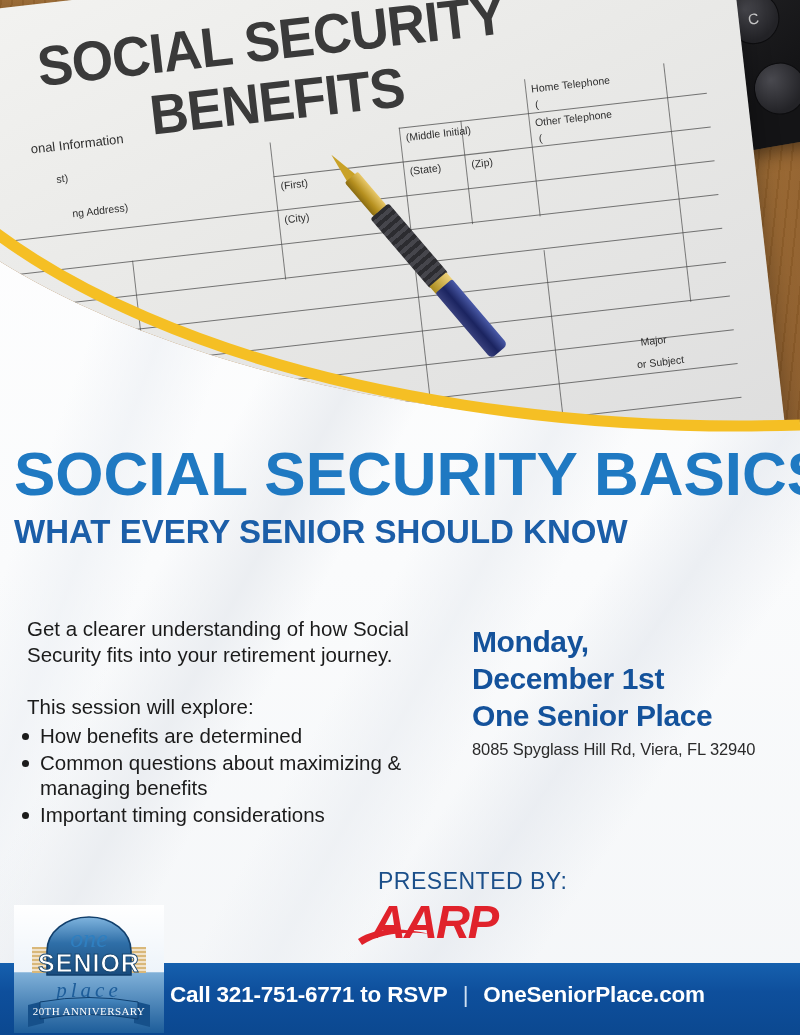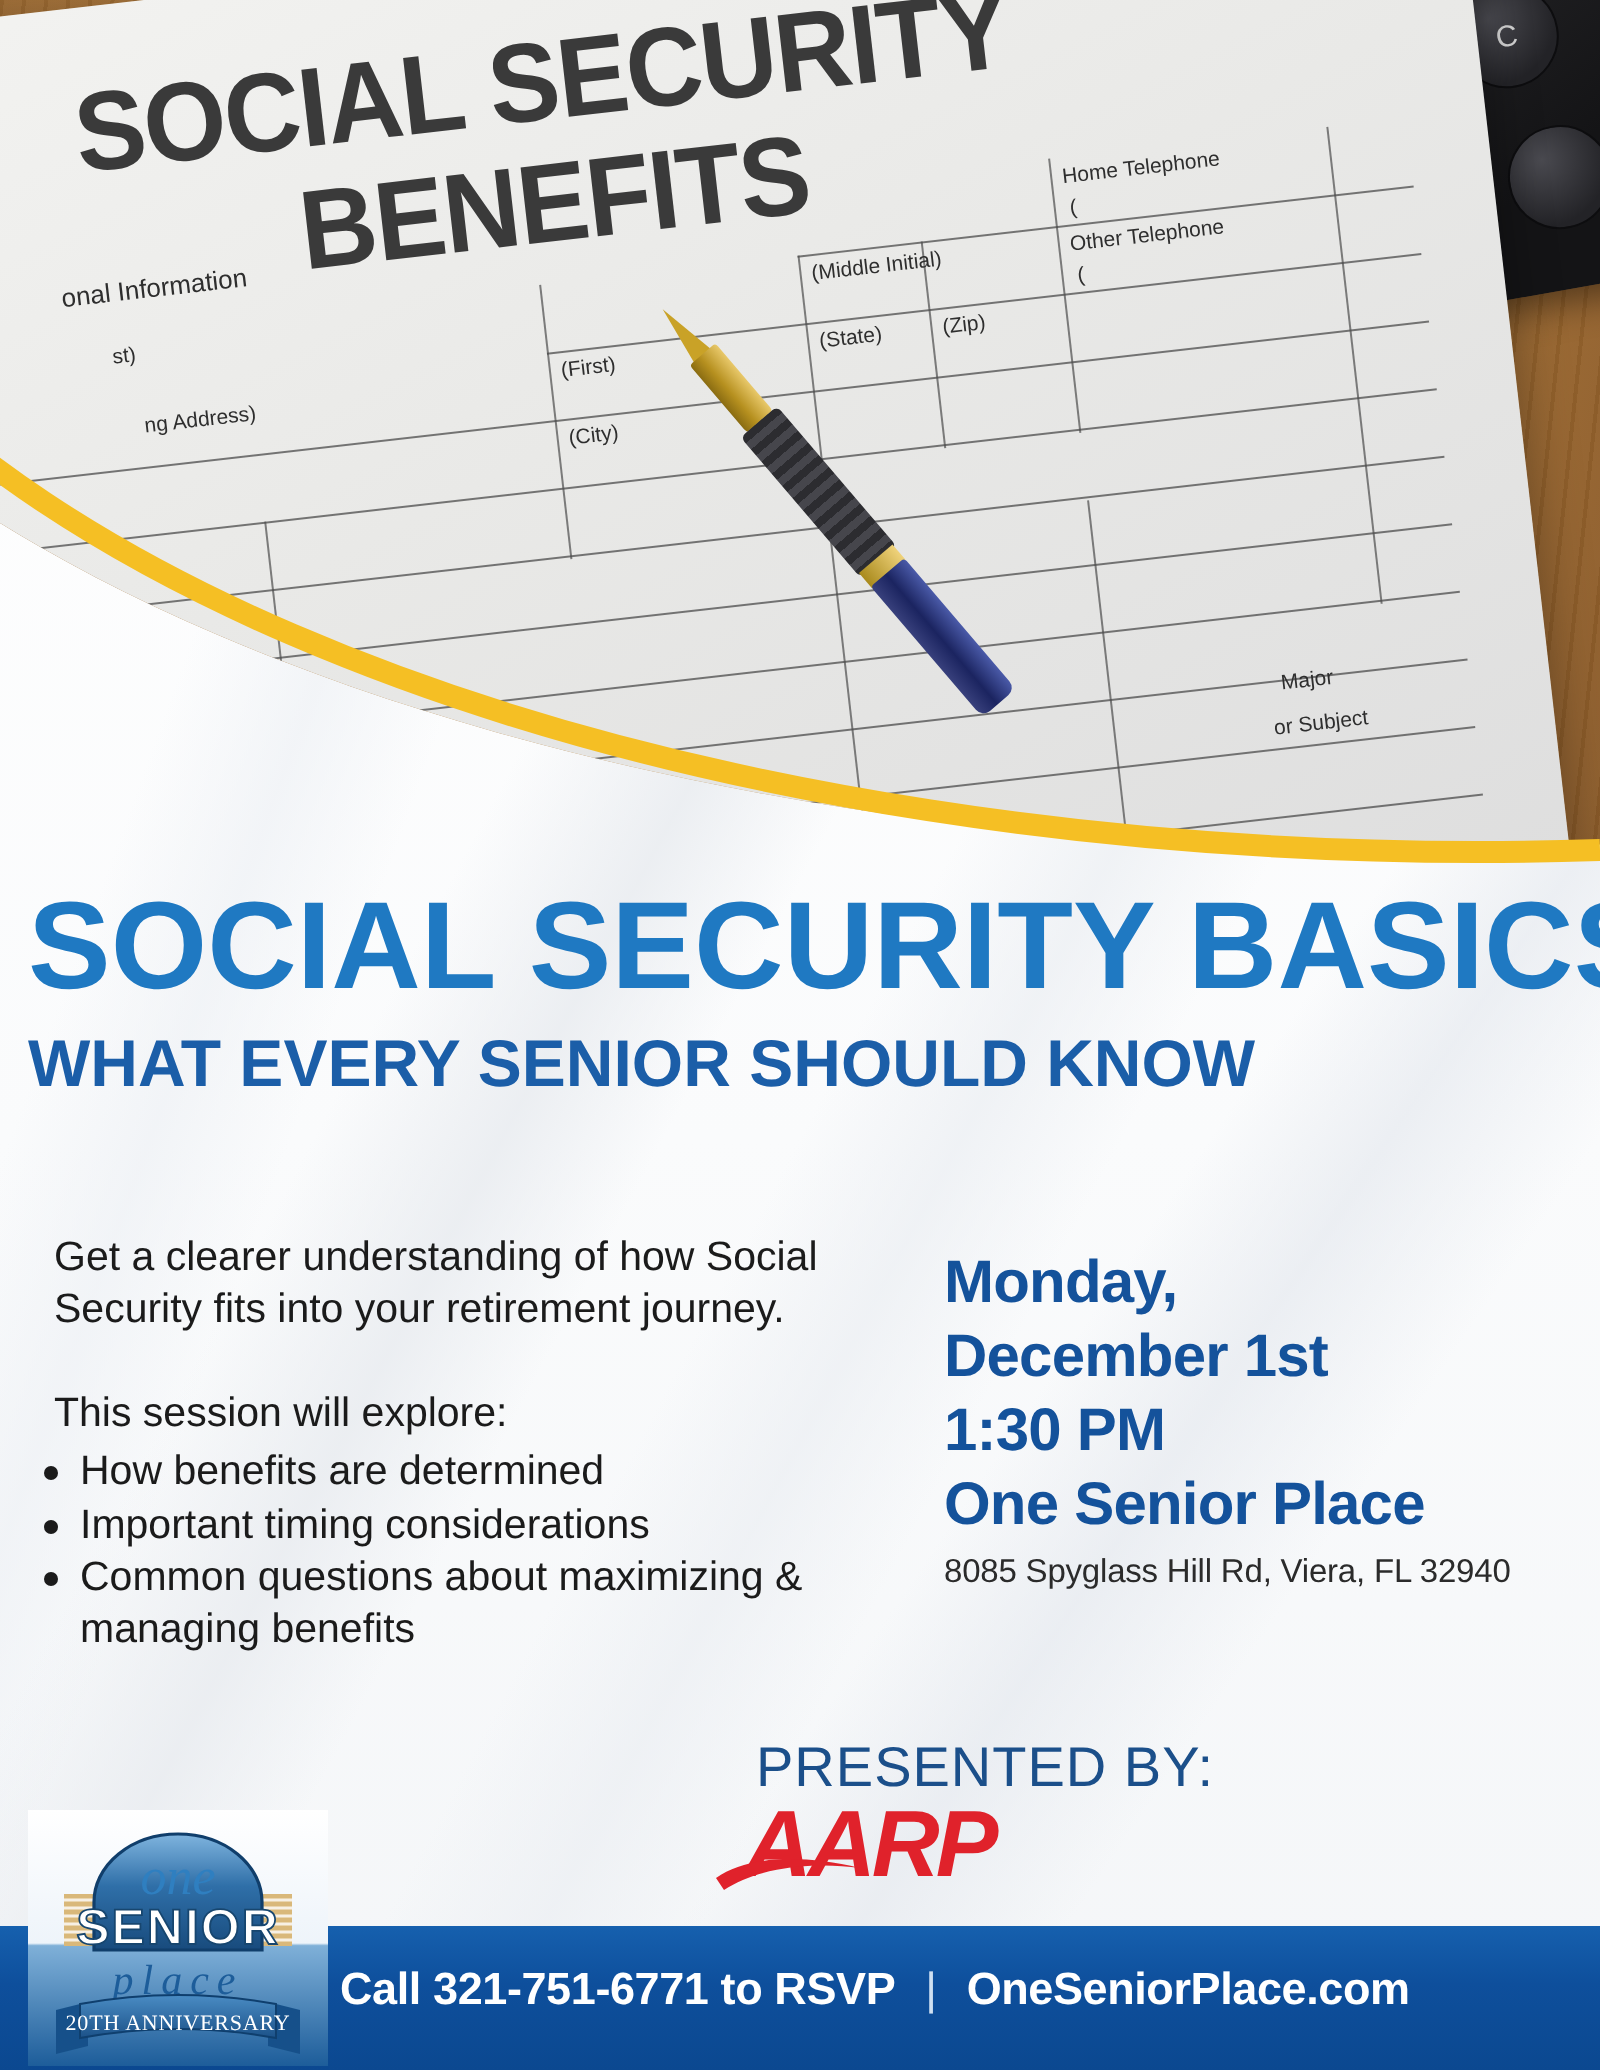--- a/index.html
+++ b/index.html
@@ -195,21 +195,21 @@
   .event .addr{
     margin-top:5px;
     font-size:16.5px;
     color:#2b2b2b;
     letter-spacing:-.1px;
   }
 
   
   .presented{
     position:absolute;left:378px;top:868px;
-    font-size:28px;
+    font-size:23px;
     color:#1B4F8A;
     letter-spacing:.5px;
     font-weight:400;
   }
   .aarp{
     position:absolute;left:372px;top:898px;
     display:flex;align-items:flex-end;flex-direction:column;
   }
   .aarp-mark{position:relative;}
   .aarp-word{
@@ -349,29 +349,28 @@
   <div class="headline">
     <div class="title">SOCIAL SECURITY BASICS</div>
     <div class="subtitle">WHAT EVERY SENIOR SHOULD KNOW</div>
   </div>
 
   <div class="body-copy">
     <p class="lead">Get a clearer understanding of how Social Security fits into your retirement journey.</p>
     <p class="explore">This session will explore:</p>
     <ul class="bullets">
       <li>How benefits are determined</li>
+      <li>Common questions about maximizing &amp; managing benefits</li>
       <li>Important timing considerations</li>
-      <li>Common questions about maximizing &amp; managing benefits</li>
     </ul>
   </div>
 
   <div class="event">
     <div class="big">Monday,</div>
     <div class="big">December 1st</div>
-    <div class="big">1:30 PM</div>
     <div class="big">One Senior Place</div>
     <div class="addr">8085 Spyglass Hill Rd, Viera, FL 32940</div>
   </div>
 
   <div class="presented">PRESENTED BY:</div>
 
   <div class="aarp">
     <div class="aarp-mark">
       <svg class="aarp-swoosh" viewBox="0 0 120 22">
         <path d="M2 14 C 18 3, 44 2, 74 9 C 52 6, 24 8, 6 20 Z" fill="#E0222B"></path>

